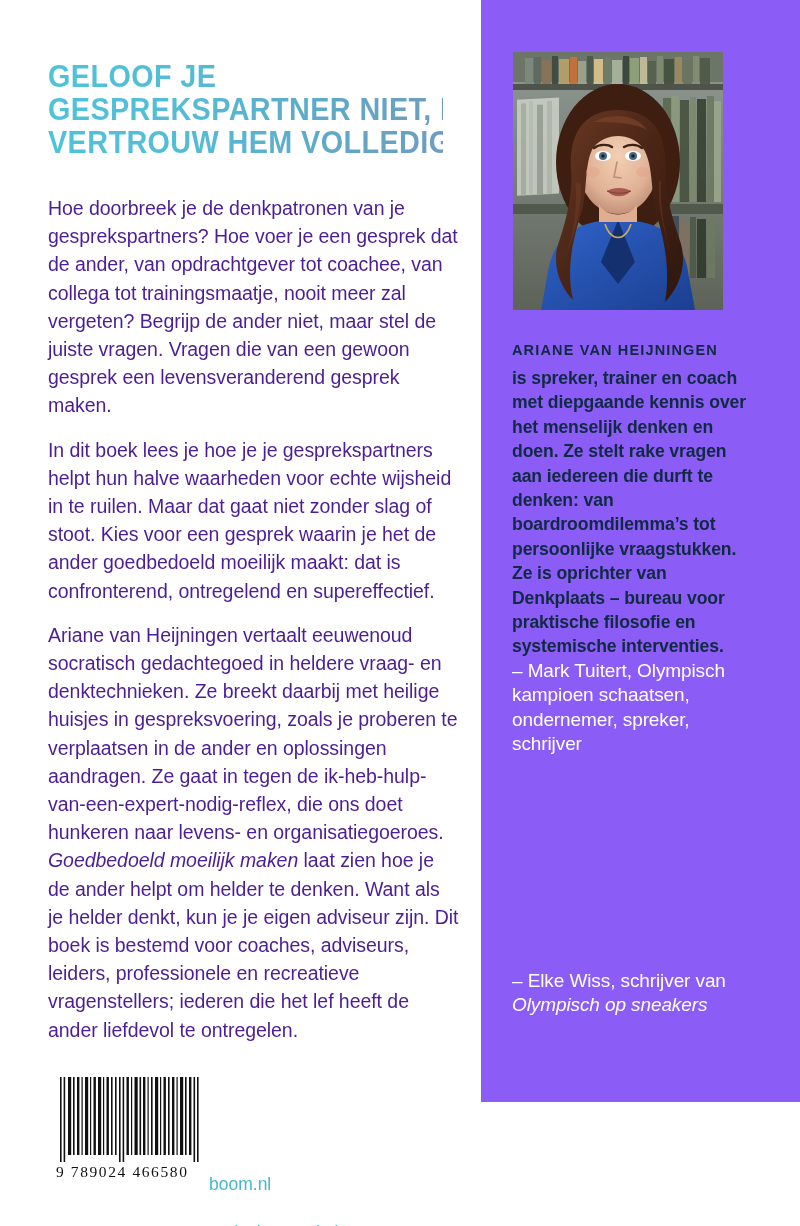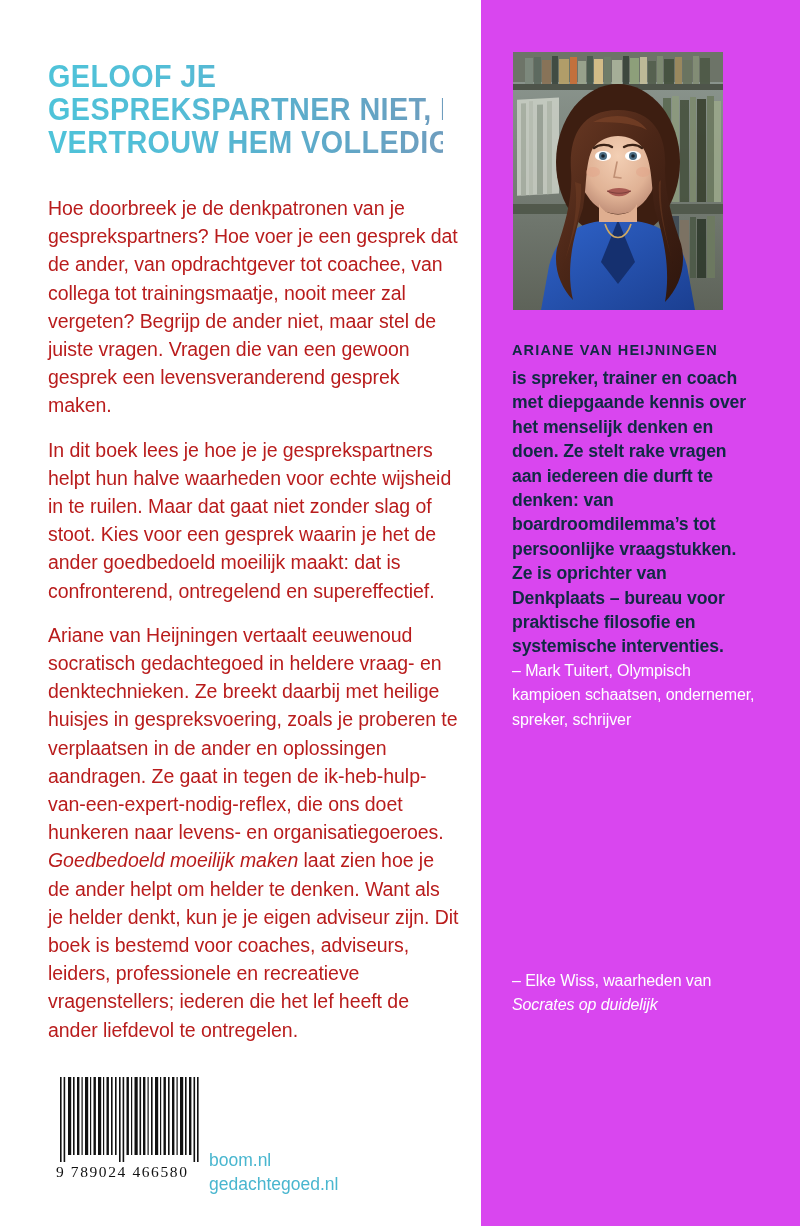--- a/index.html
+++ b/index.html
@@ -53,21 +53,21 @@
   .body-copy {
     position: absolute;
     left: 48px;
     top: 186px;
     width: 412px;
   }
   .body-copy p {
     margin: 0 0 16px 0;
     font-size: 19.5px;
     line-height: 28.2px;
-    color: #b91c1c;
+    color: #4c1d95;
     letter-spacing: -0.05px;
   }
   .body-copy p:last-child { margin-bottom: 0; }
   .body-copy i { font-style: italic; }
 
   
   .barcode-area {
     position: absolute;
     left: 56px;
     top: 1069px;
@@ -89,30 +89,30 @@
 
   .publisher-links {
     position: absolute;
     left: 209px;
     top: 1140px;
     font-size: 17.5px;
     line-height: 24px;
     color: #49b6cf;
     font-weight: 400;
   }
-  .publisher-links div { white-space: nowrap; }
+  .publisher-links div { white-space: nowrap; margin-top: 24px; }
 
   
   .right-panel {
     position: absolute;
     left: 481px;
     top: 0;
     width: 319px;
-    height: 1226px;
-    background: #d946ef;
+    height: 1102px;
+    background: #8b5cf6;
   }
 
   .portrait {
     position: absolute;
     left: 32px;
     top: 52px;
     width: 210px;
     height: 258px;
     overflow: hidden;
     background: #2c2620;
@@ -152,21 +152,21 @@
   .quote-2 { top: 969px; }
 
   .quote-text {
     font-size: 17.6px;
     line-height: 24.4px;
     font-weight: 700;
     color: #ffffff;
     letter-spacing: -0.1px;
   }
   .quote-attr {
-    font-size: 16px;
+    font-size: 19px;
     line-height: 24.4px;
     font-weight: 400;
     color: #ffffff;
     letter-spacing: -0.1px;
   }
   .quote-attr i { font-style: italic; }
 </style>
 </head>
 <body>
 
@@ -347,16 +347,16 @@
   <div class="bio">
     <div class="bio-name">ARIANE VAN HEIJNINGEN</div>
     <div class="bio-text">is spreker, trainer en coach met diepgaande kennis over het menselijk denken en doen. Ze stelt rake vragen aan iedereen die durft te denken: van boardroomdilemma’s tot persoonlijke vraagstukken. Ze is oprichter van Denkplaats  – bureau voor praktische filosofie en systemische interventies.</div>
   </div>
 
   <div class="quote-block quote-1">
     <div class="quote-attr">– Mark Tuitert, Olympisch kampioen schaatsen, ondernemer, spreker, schrijver</div>
   </div>
 
   <div class="quote-block quote-2">
-    <div class="quote-attr"><span>– Elke Wiss, waarheden van </span><i>Socrates op duidelijk</i></div>
+    <div class="quote-attr"><span>– Elke Wiss, schrijver van </span><i>Olympisch op sneakers</i></div>
   </div>
 
 </div>
 
 </body></html>

